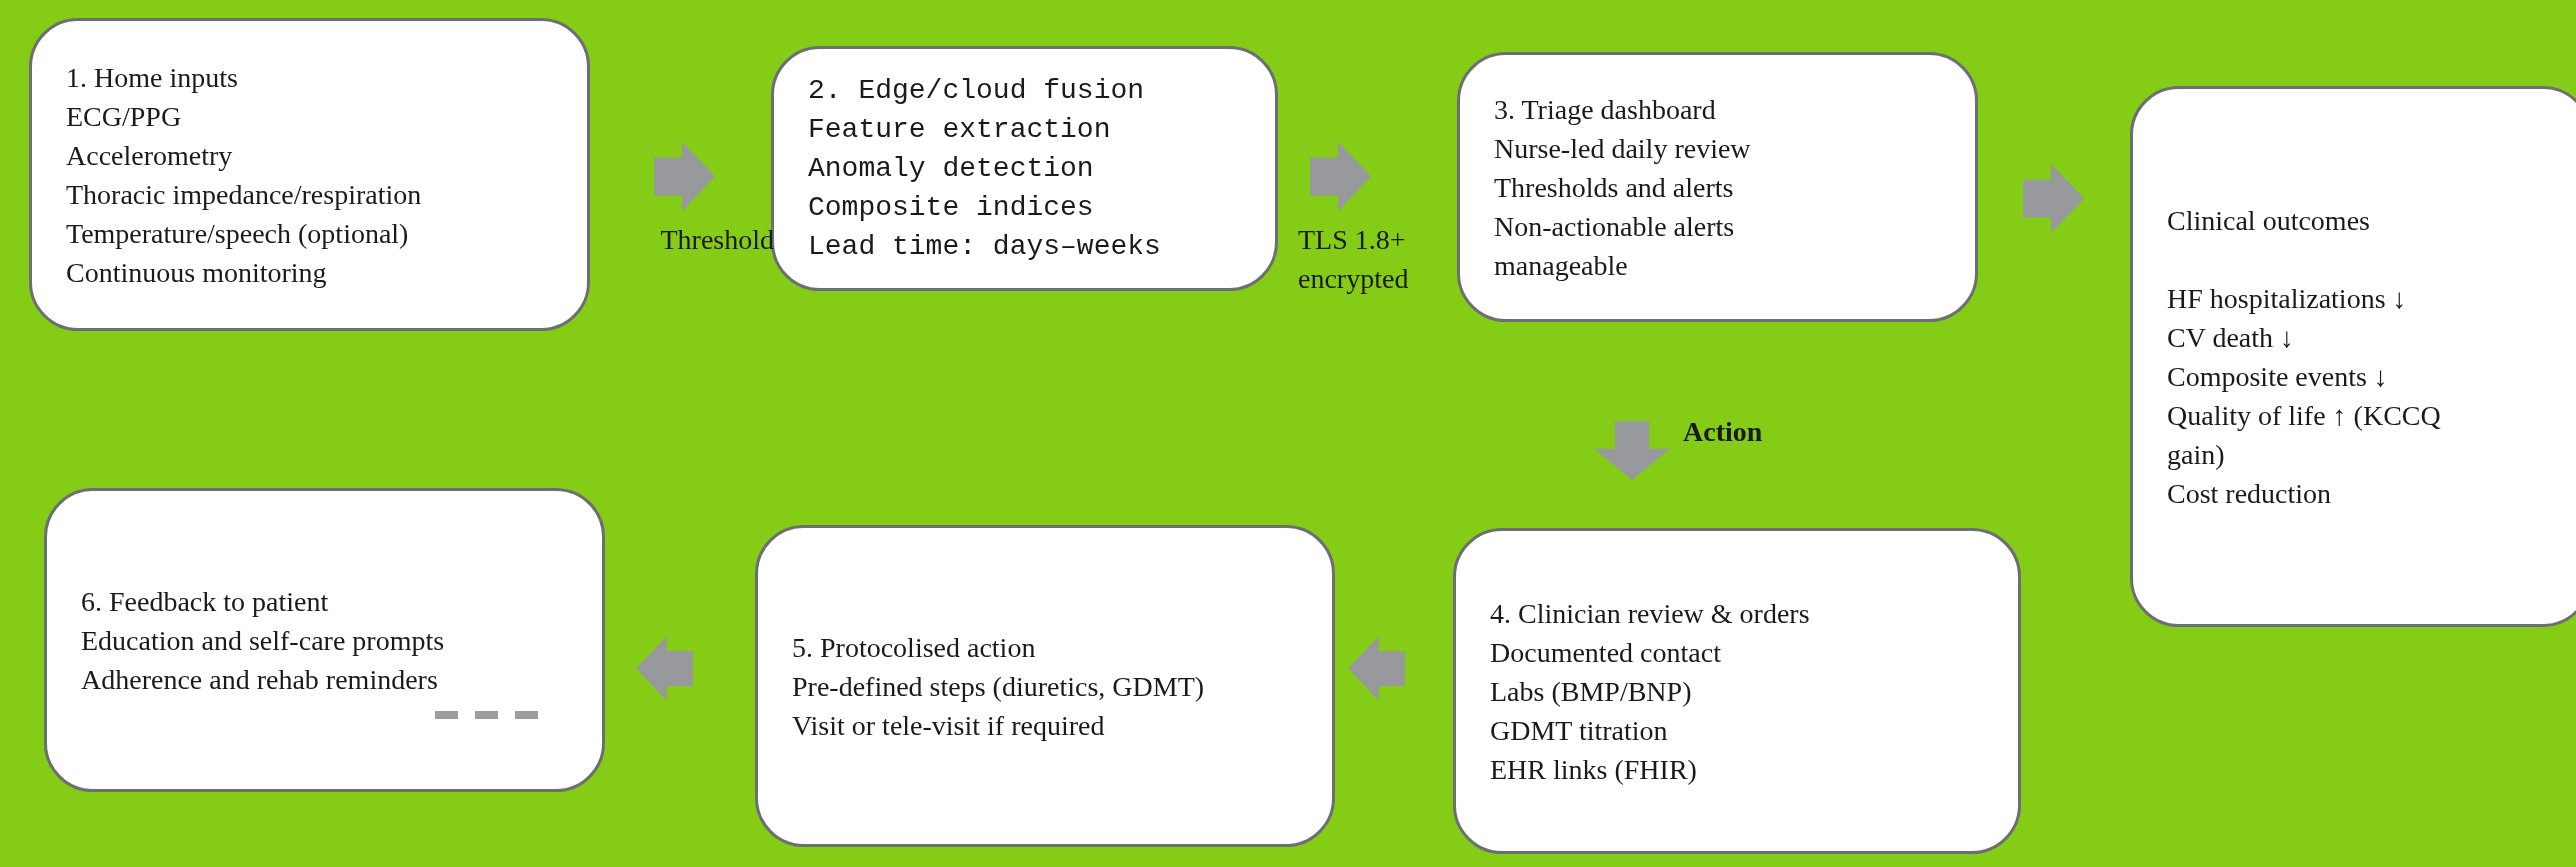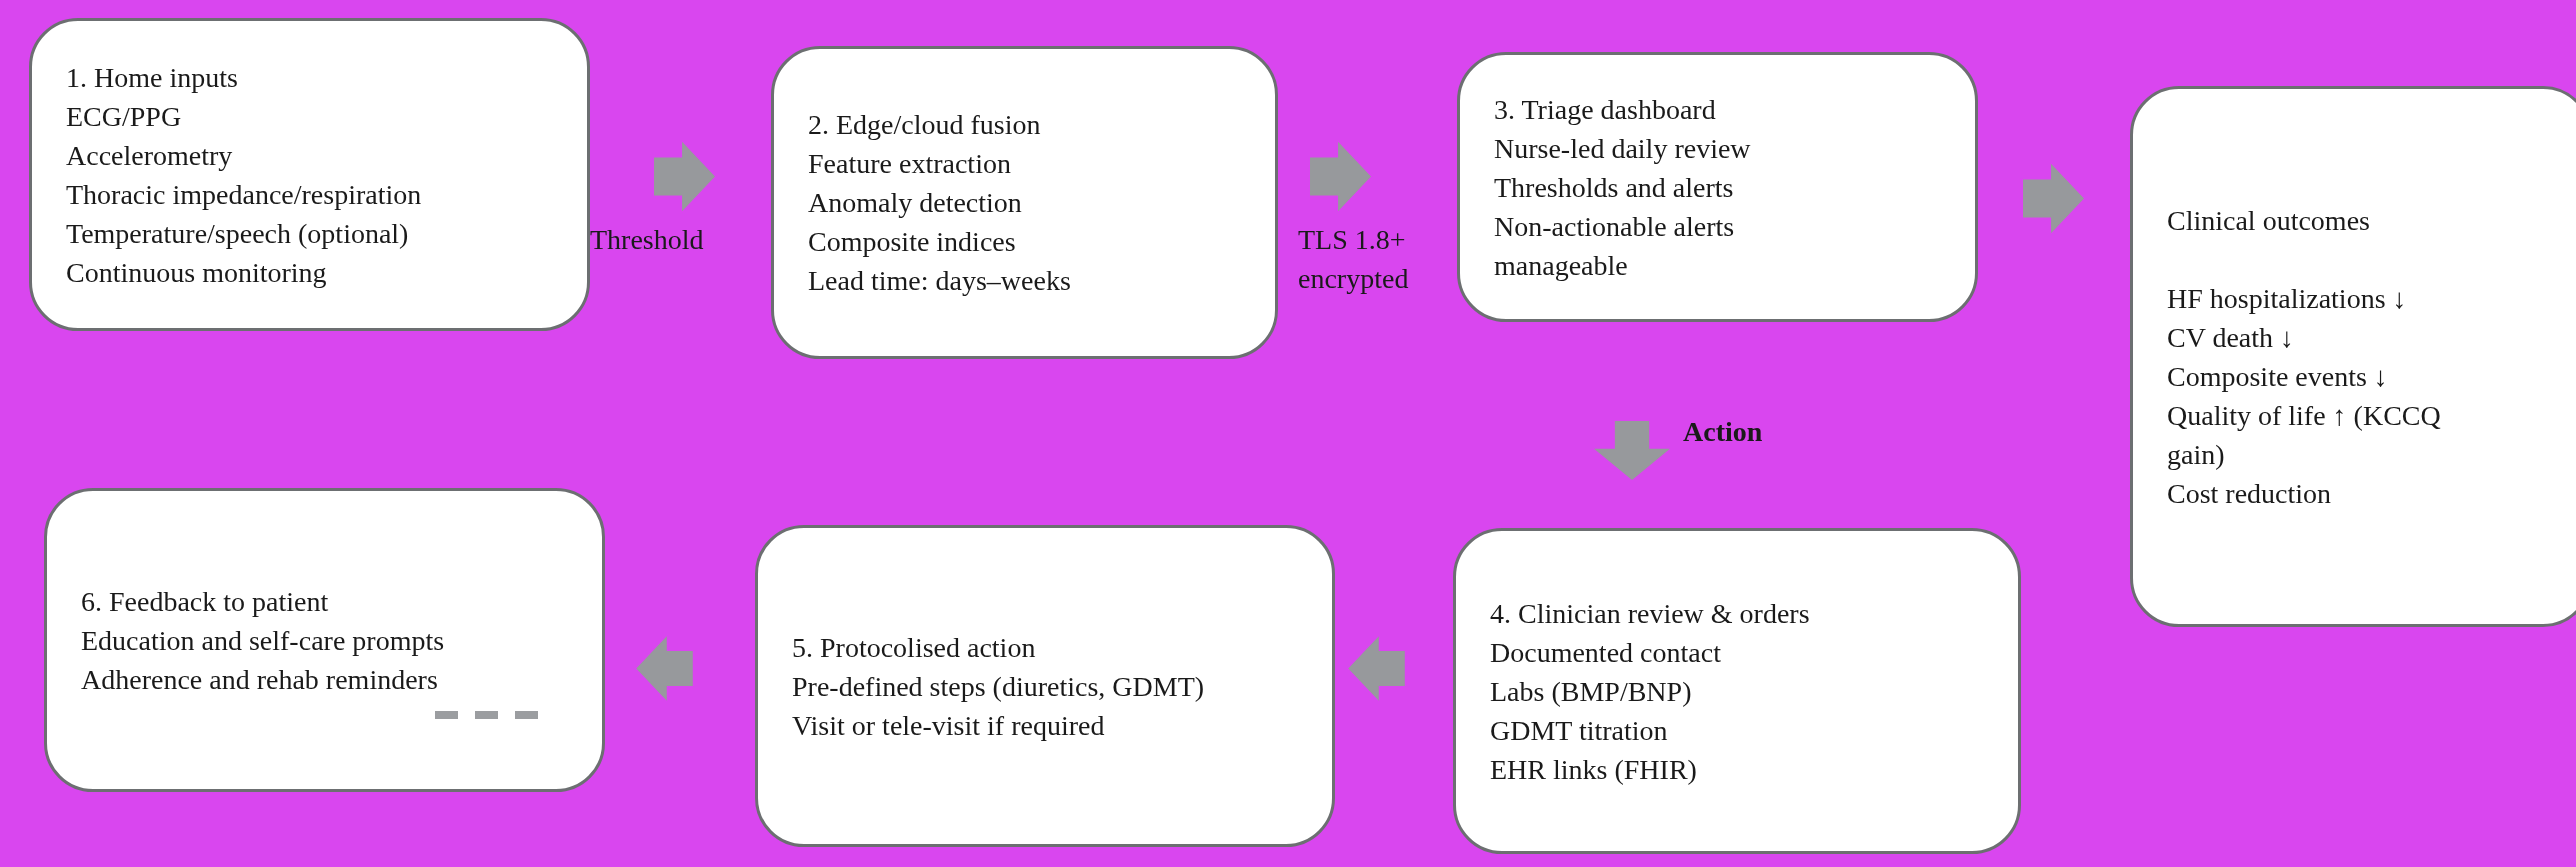--- a/index.html
+++ b/index.html
@@ -1,20 +1,20 @@
 <!DOCTYPE html>
 <html style="font-size:9.8px"><head>
 <meta charset="utf-8">
 <style>
   html, body { margin: 0; padding: 0; background: #ffffff; }
   #canvas {
     position: relative;
     width: 2576px;
     height: 867px;
-    background: #d946ef;
+    background: #84cc16;
     font-family: "Liberation Serif", "DejaVu Serif", serif;
     color: #1a1a1a;
   }
   .box {
     position: absolute;
     border: 3.7px solid #6c6f71;
     border-radius: 49px;
     background: #ffffff;
     display: flex;
     align-items: center;
@@ -31,36 +31,36 @@
   .arrow-shape { fill: #97999c; }
   .arrow-label {
     position: absolute;
     font-size: 28px;
     line-height: 39px;
     white-space: pre-line;
     color: #1a1a1a;
   }
   
   #box-home-inputs      { left: 29px;   top: 18.4px;  width: 561px; height: 313px; }
-  #box-edge-cloud       { left: 771px; top: 46px;  width: 507px; height: 313px; }
+  #box-edge-cloud       { left: 771px; top: 46px;  width: 507px; height: 245px; font-family: Liberation Mono, monospace; }
   #box-triage           { left: 1457px; top: 52px;  width: 521px; height: 270px; }
   #box-outcomes         { left: 2088px; top: 86px; width: 462px; height: 541px; margin-left: 42px; }
   
   #box-clinician        { left: 1453px; top: 528px; width: 568px; height: 326px; }
   #box-protocol         { left: 755px; top: 525px; width: 580px; height: 322px; }
   #box-feedback         { left: 44px;   top: 488px; width: 561px; height: 304px; }
   
   #arrow-inputs-to-fusion    { left: 654px; top: 139px; }
   #arrow-fusion-to-triage    { left: 1310px; top: 139px; }
   #arrow-triage-to-outcomes  { left: 2023px; top: 161px; }
   #arrow-triage-to-clinician { left: 1594px; top: 421px; }
   #arrow-clinician-to-protocol { left: 1346px; top: 634px; }
   #arrow-protocol-to-feedback  { left: 634px; top: 634px; }
   
-  #label-threshold { left: 590px;  top: 220px; width: 184px; text-align: left; }
+  #label-threshold { left: 590px;  top: 220px; width: 184px; text-align: right; }
   #label-tls       { left: 1298px; top: 220px; width: 197px; text-align: left; }
   #label-action    { left: 1683px; top: 412px; font-weight: bold; }
   
   #dashed-connector {
     position: absolute;
     left: 435px; top: 711px;
     display: flex; gap: 17px;
   }
   .dash { width: 23px; height: 8px; background: #9b9da0; }
 </style>

